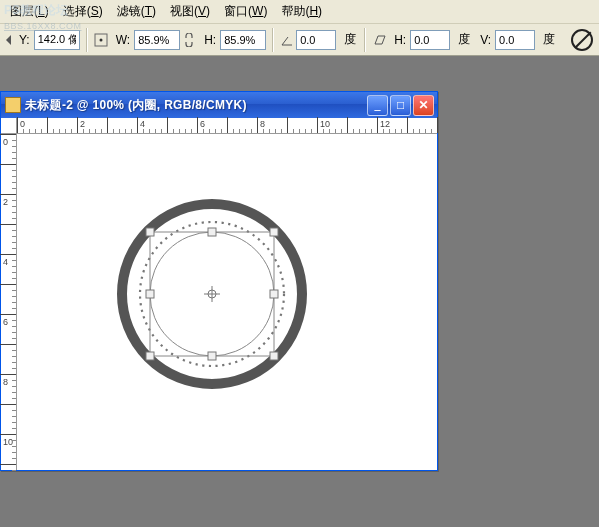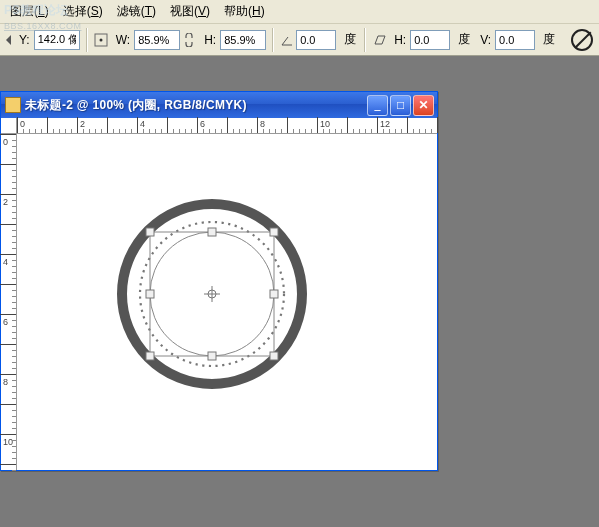--- a/index.html
+++ b/index.html
@@ -127,20 +127,21 @@
 <body>
 
 <div class="watermark">PS教程论坛</div>
 <div class="watermark2">BBS.16XX8.COM</div>
 
 <div class="menubar">
   <div class="menu-item"><span>图层</span>(<u>L</u>)</div>
   <div class="menu-item"><span>选择</span>(<u>S</u>)</div>
   <div class="menu-item"><span>滤镜</span>(<u>T</u>)</div>
   <div class="menu-item"><span>视图</span>(<u>V</u>)</div>
+  <div class="menu-item"><span>窗口</span>(<u>W</u>)</div>
   <div class="menu-item"><span>帮助</span>(<u>H</u>)</div>
 </div>
 
 <div class="options-bar">
   <span class="opt-tri"></span>
   <span class="opt-lbl">Y:</span>
   <input class="opt-input" value="142.0 像" style="">
   <span class="opt-sep"></span>
   <svg class="opt-icon" viewBox="0 0 14 14">
       <rect x="1" y="1" width="12" height="12" fill="none" stroke="#666"></rect>

